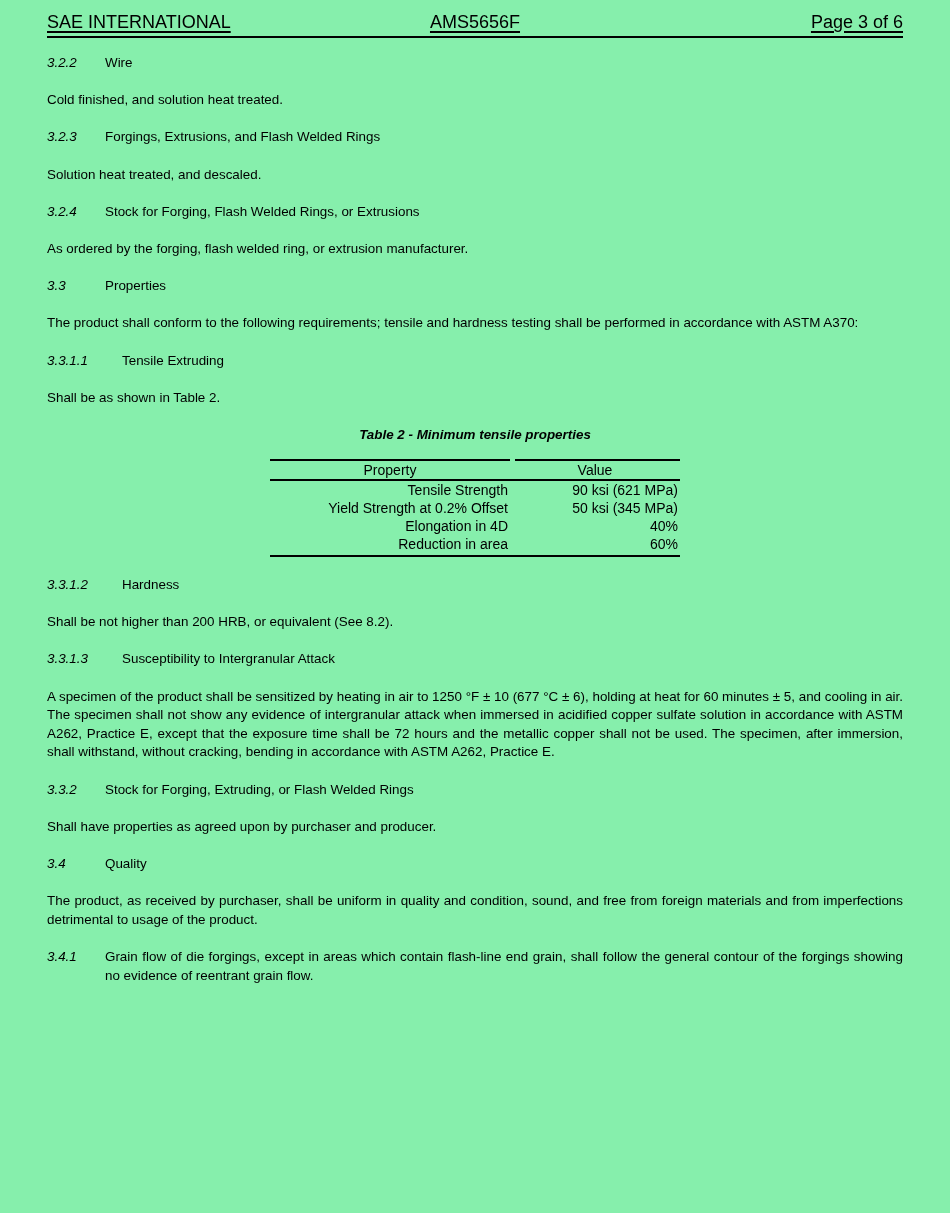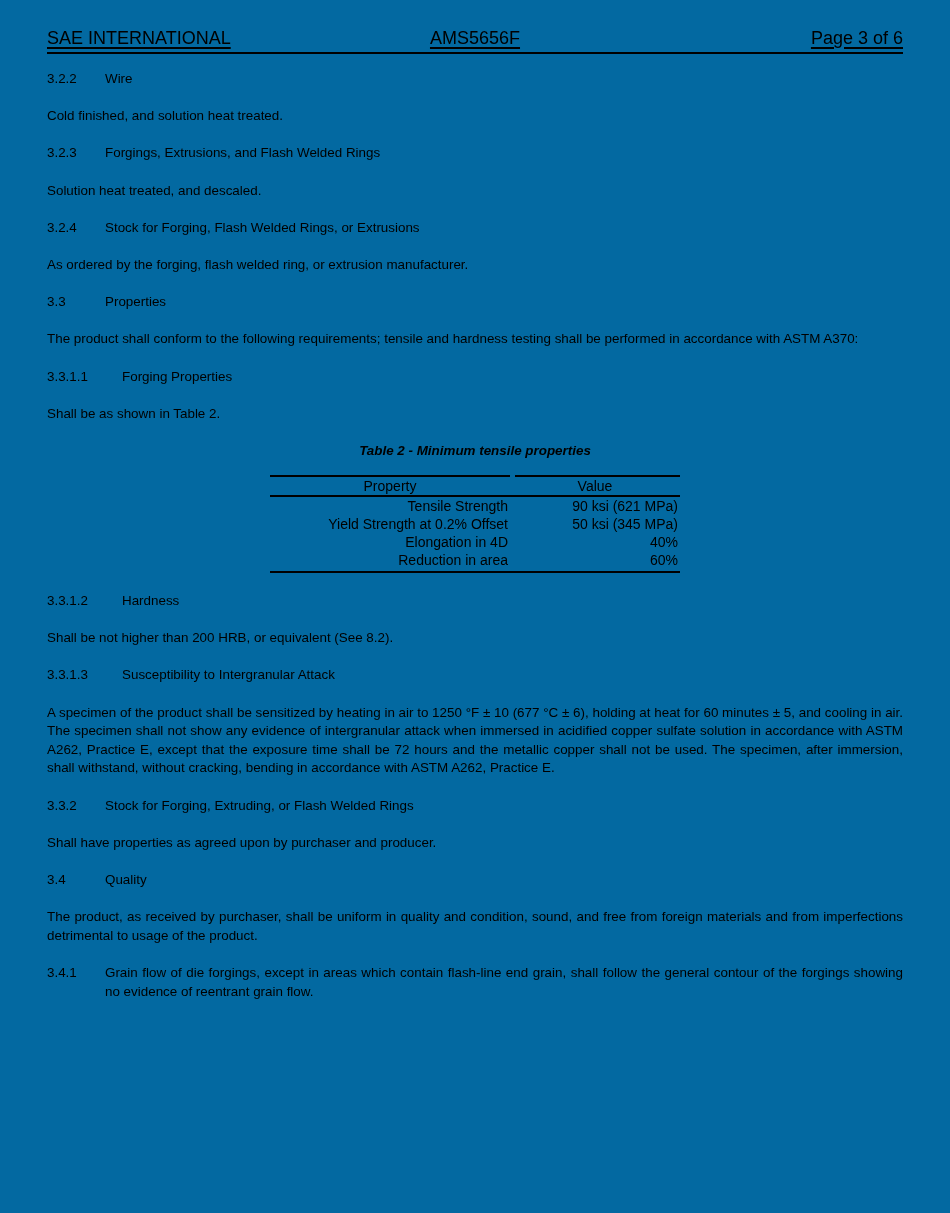--- a/index.html
+++ b/index.html
@@ -5,22 +5,22 @@
   * { margin: 0; padding: 0; box-sizing: border-box; }
   html, body { background: #ffffff; }
   body {
     font-family: "Liberation Sans", "DejaVu Sans", sans-serif;
     color: #000000;
   }
   .page {
     position: relative;
     width: 950px;
     height: 1213px;
-    background: #0369a1;
-    padding: 16px 47px;
+    background: #86efac;
+    padding: 0 47px;
     font-size: 13.4px;
     line-height: 18.6px;
     overflow: hidden;
   }
   
   .hdr {
     padding-top: 11px;
     padding-bottom: 3px;
     border-bottom: 2px solid #000;
     display: grid;
@@ -34,21 +34,21 @@
     text-decoration-thickness: 1.5px;
     text-underline-offset: 3px;
   }
   .hdr .h-left  { justify-self: start; }
   .hdr .h-mid   { justify-self: center; }
   .hdr .h-right { justify-self: end; }
   
   .blk { margin-top: 18.6px; }
   .first { margin-top: 16px; }
   .sec { display: flex; }
-  .num { flex: 0 0 auto; display: inline-block; }
+  .num { flex: 0 0 auto; display: inline-block; font-style: italic; }
   .n58 { width: 58px; }
   .n75 { width: 75px; }
   .hang { display: flex; }
   .htext { flex: 1 1 auto; }
   .just { text-align: justify; }
   
   .caption {
     text-align: center;
     font-weight: bold;
     font-style: italic;
@@ -107,21 +107,21 @@
 
   <p class="blk sec">
     <span class="num n58">3.3</span>
       <span>Properties</span>
   </p>
   <p class="blk just">The product shall conform to the following requirements; tensile and hardness testing shall be performed in accordance with ASTM A370:</p>
 
 
   <p class="blk sec">
     <span class="num n75">3.3.1.1</span>
-      <span>Forging Properties</span>
+      <span>Tensile Extruding</span>
   </p>
   <p class="blk">Shall be as shown in Table 2.</p>
 
   <p class="blk caption">Table 2 - Minimum tensile properties</p>
 
   <div class="blk twrap">
     <div class="topline">
         <span class="seg1"></span>
         <span class="seg2"></span>
       </div>

